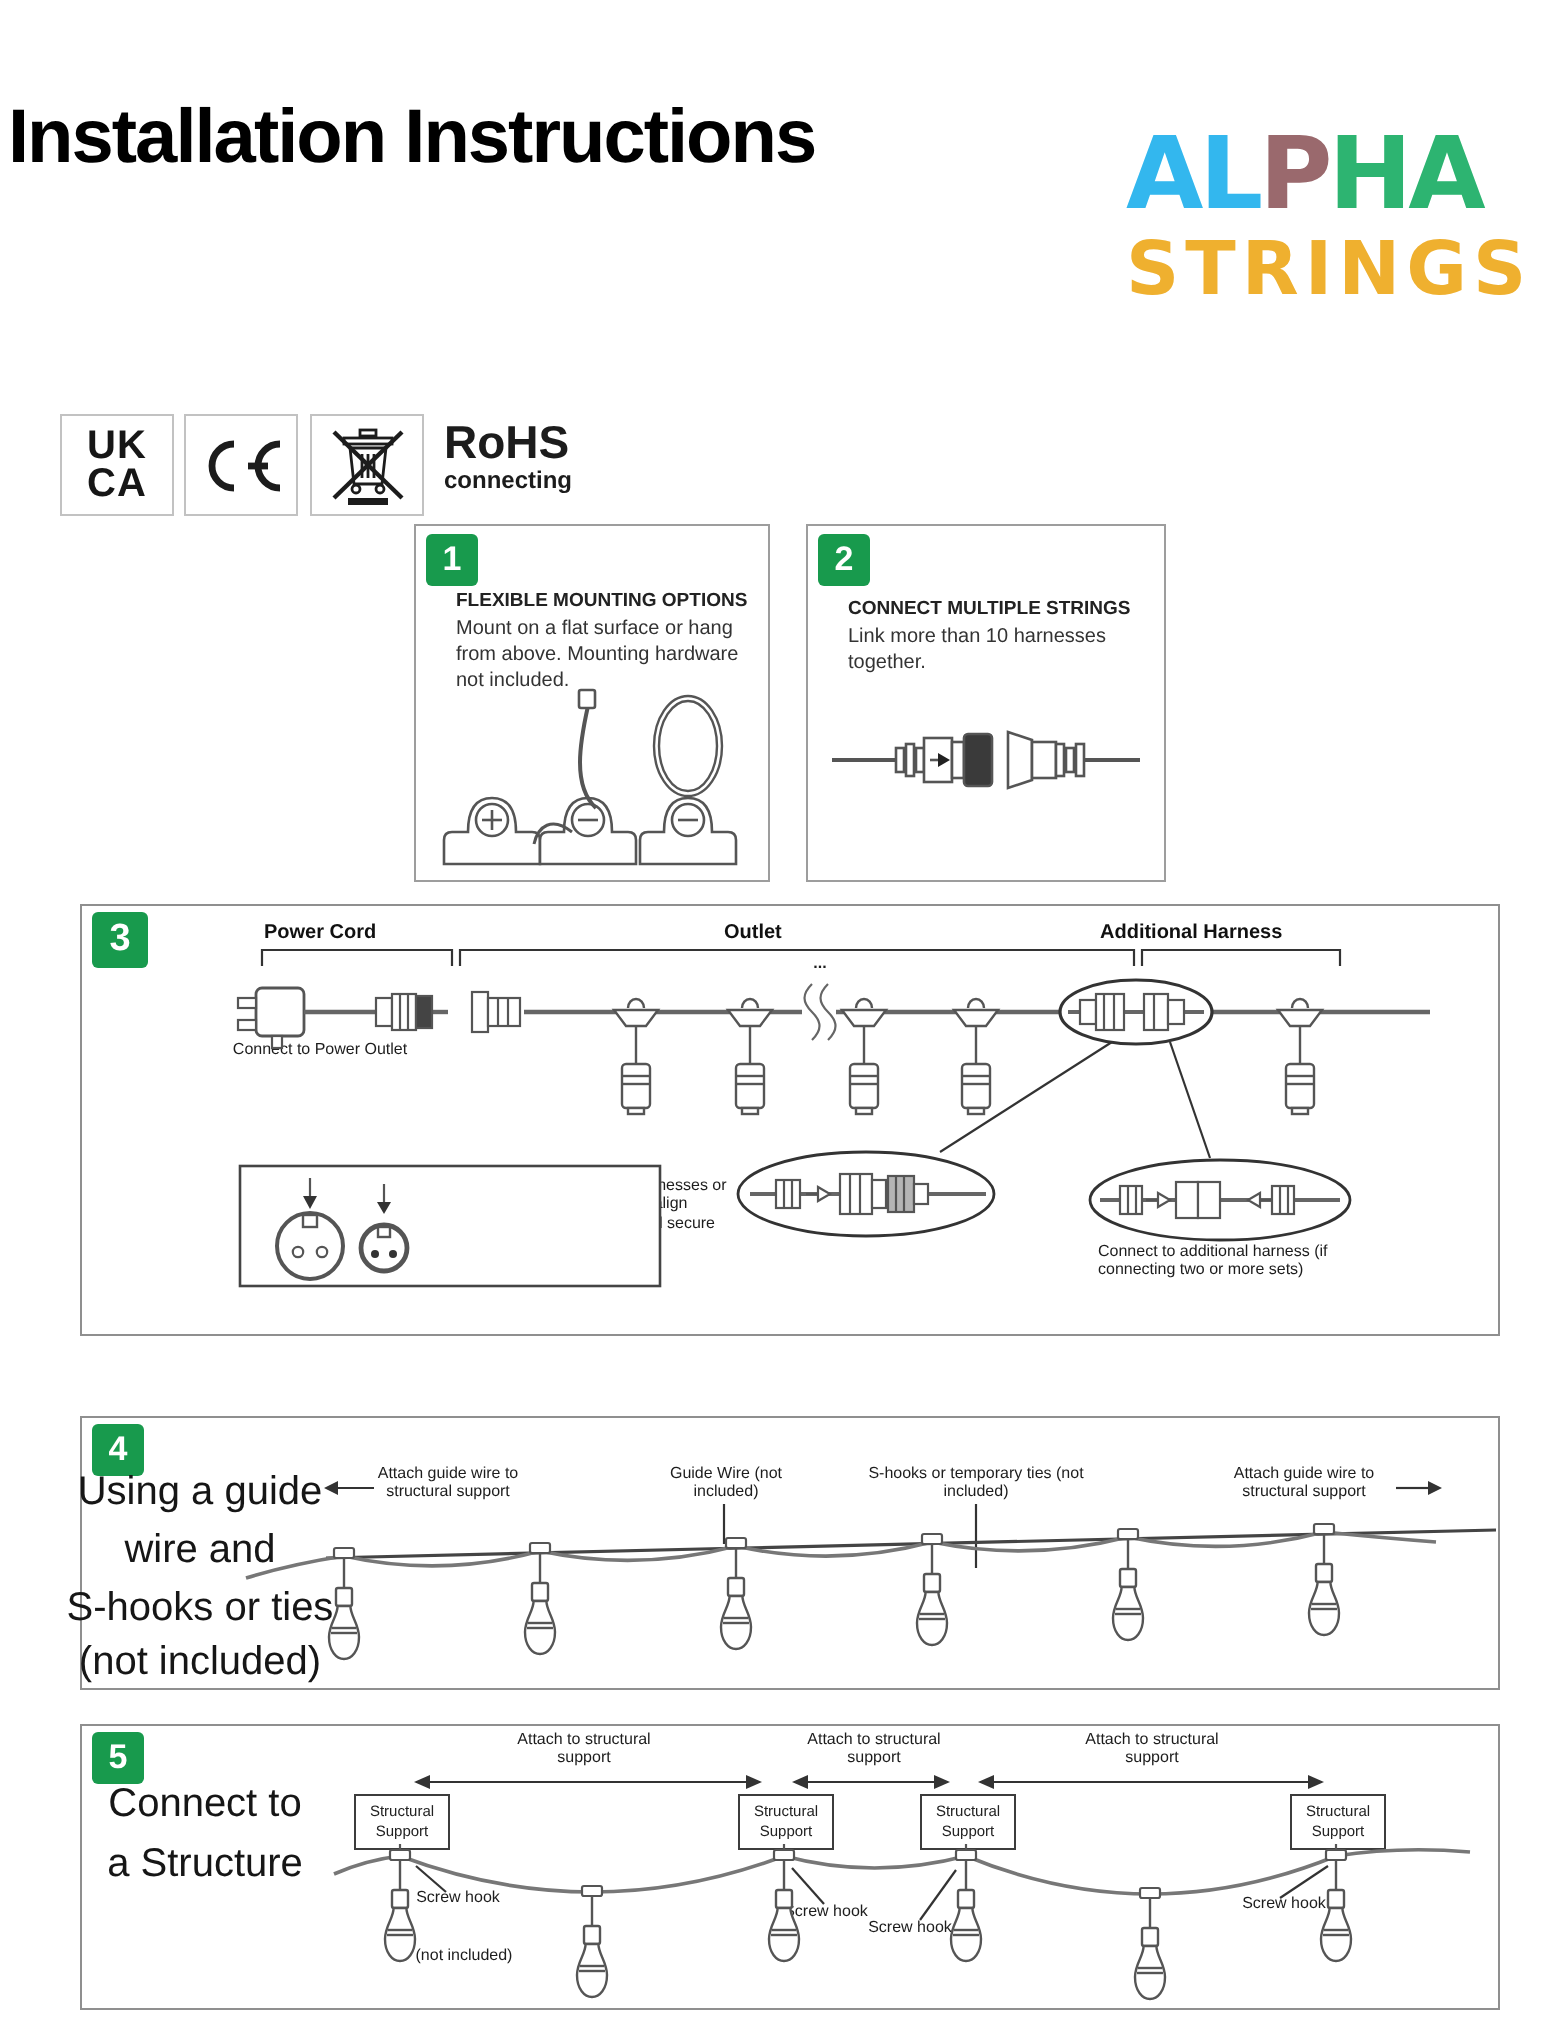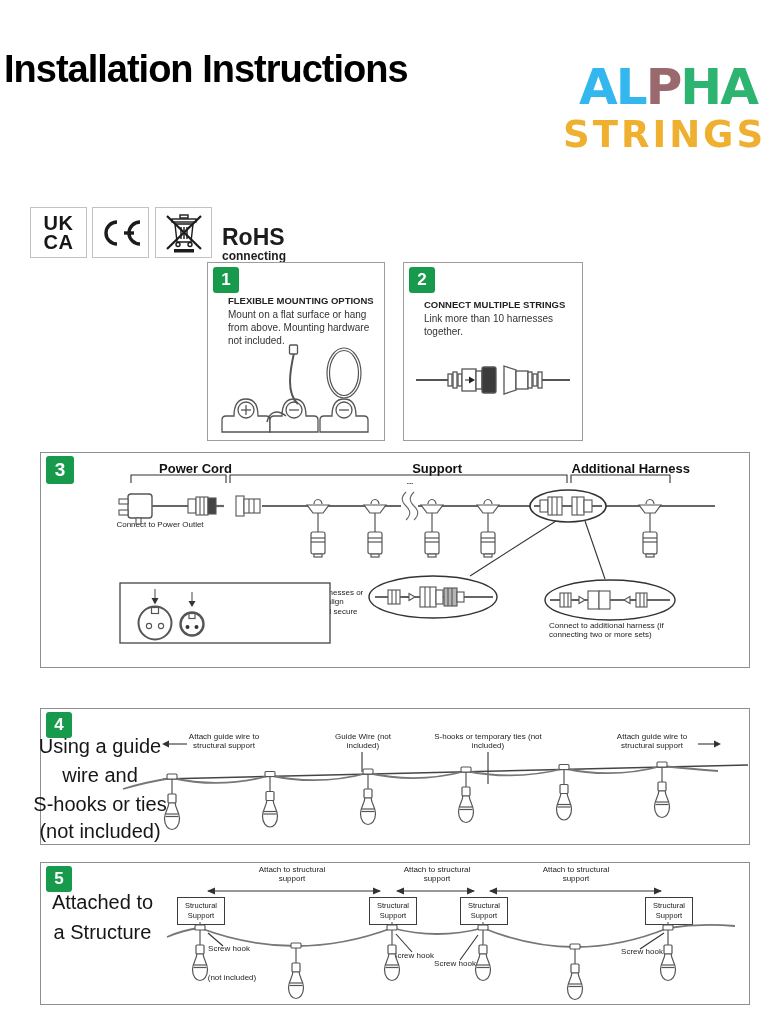--- a/index.html
+++ b/index.html
@@ -5,21 +5,21 @@
   html,body{margin:0;padding:0;background:#fff;}
   #page{position:relative;width:778px;height:1018px;background:#fff;overflow:hidden;
         font-family:"Liberation Sans",sans-serif;color:#111;}
   .abs{position:absolute;}
   .box{position:absolute;background:#fff;border:1.5px solid #8f8f8f;box-sizing:border-box;}
   .badge{position:absolute;width:26px;height:26px;border-radius:3px;color:#fff;font-weight:bold;
          font-size:17px;display:flex;align-items:center;justify-content:center;}
   .lbl{position:absolute;font-size:8px;line-height:1.18;text-align:center;color:#1d1d1d;}
   .lbl.lft{text-align:left;}
   .tiny{position:absolute;font-size:6.5px;color:#444;text-align:center;line-height:1;}
-  .sec{position:absolute;font-size:13px;font-weight:bold;text-align:right;color:#111;}
+  .sec{position:absolute;font-size:10px;font-weight:bold;text-align:left;color:#111;}
   .bighead{position:absolute;font-size:20px;color:#161616;text-align:center;line-height:1.1;}
   .support{position:absolute;border:1px solid #3c3c3c;background:#fff;font-size:7.5px;line-height:1.35;
            text-align:center;width:46px;padding:3px 0;color:#222;}
   .panel-title{position:absolute;font-size:9.5px;font-weight:bold;color:#222;}
   .panel-body{position:absolute;font-size:10px;color:#333;line-height:1.3;}
   .cert{position:absolute;border:1px solid #c2c2c2;background:#fff;width:57px;height:51px;
         display:flex;align-items:center;justify-content:center;box-sizing:border-box;}
   .ukca{font-weight:800;font-size:20px;line-height:0.92;letter-spacing:0.5px;color:#161616;text-align:center;}
   svg{position:absolute;overflow:visible;}
 </style>
@@ -45,21 +45,21 @@
         <line x1="-7" y1="32" x2="7" y2="32"></line>
         <line x1="-7" y1="36" x2="7" y2="36"></line>
         <rect x="-4" y="48" width="8" height="3"></rect>
       </g>
     </defs>
   </svg>
 
   <div class="abs" style="left:4px;top:48px;font-size:38px;font-weight:bold;letter-spacing:-1px;color:#000;">Installation Instructions</div>
 
   <div class="abs" style="left:563px;top:62px;width:210px;">
-    <div style="font-family:'DejaVu Sans',sans-serif;font-weight:bold;font-size:50px;letter-spacing:-2px;line-height:1;text-align:center;">
+    <div style="font-family:'DejaVu Sans',sans-serif;font-weight:bold;font-size:50px;letter-spacing:-2px;line-height:1;">
       <span style="color: rgb(51, 183, 238);">A</span><span style="color: rgb(51, 183, 238);">L</span><span style="color: rgb(154, 105, 109);">P</span><span style="color: rgb(45, 180, 113);">H</span><span style="color: rgb(45, 180, 113);">A</span>
     </div>
     <div style="font-family: &quot;DejaVu Sans&quot;, sans-serif; font-weight: bold; font-size: 37px; letter-spacing: 3px; line-height: 1; margin-top: 4px; color: rgb(239, 176, 47);">STRINGS</div>
   </div>
 
   <div class="cert" style="left:30px;top:207px;">
     <div class="ukca">
       <div>UK</div>
       <div>CA</div>
     </div>
@@ -83,21 +83,21 @@
         <line x1="20" y1="16" x2="20" y2="28"></line>
         <line x1="23" y1="16" x2="23" y2="28"></line>
         <circle cx="14" cy="33.5" r="2"></circle>
         <circle cx="26" cy="33.5" r="2"></circle>
         <line x1="3" y1="5" x2="37" y2="38" stroke-width="2.2"></line>
         <line x1="37" y1="5" x2="3" y2="38" stroke-width="2.2"></line>
       </g>
       <rect x="10" y="38" width="20" height="3.5" fill="#1c1c1c"></rect>
     </svg>
   </div>
-  <div class="abs" style="left:222px;top:226px;">
+  <div class="abs" style="left:222px;top:210px;">
     <div style="font-size:23px;font-weight:bold;color:#1c1c1c;line-height:1;">RoHS</div>
     <div style="font-size:12px;font-weight:bold;color:#1c1c1c;">connecting</div>
   </div>
 
   <div class="box" style="left:207px;top:262px;width:178px;height:179px;border-width:1.2px;border-color:#9d9d9d;">
     <div class="badge" style="left: 5px; top: 4px; background-color: rgb(24, 154, 77);">1</div>
     <div class="panel-title" style="left:20px;top:32px;width:152px;">FLEXIBLE MOUNTING OPTIONS</div>
     <div class="panel-body" style="left:20px;top:45px;width:154px;">Mount on a flat surface or hang from above. Mounting hardware not included.</div>
     <svg style="left:8px;top:66px;" width="162" height="108" viewBox="0 0 162 108">
       <g fill="#fff" stroke="#555" stroke-width="1.3">
@@ -144,21 +144,21 @@
         <rect x="126" y="37" width="4" height="16"></rect>
         <line x1="130" y1="45" x2="158" y2="45" stroke-width="2"></line>
       </g>
     </svg>
   </div>
 
   <div class="box" style="left:40px;top:452px;width:710px;height:216px;">
     <div class="badge" style="left: 5px; top: 3px; width: 28px; height: 28px; font-size: 19px; background-color: rgb(24, 154, 77);">3</div>
   </div>
   <div class="sec" style="left:132px;top:461px;width:100px;">Power Cord</div>
-  <div class="sec" style="left:362px;top:461px;width:100px;">Support</div>
+  <div class="sec" style="left:362px;top:461px;width:100px;">Outlet</div>
   <div class="sec" style="left:550px;top:461px;width:140px;">Additional Harness</div>
   <div class="lbl" style="left:113px;top:520px;width:94px;">Connect to Power Outlet</div>
   <div class="lbl" style="left:392px;top:477px;width:36px;font-weight:bold;">...</div>
   <div class="lbl lft" style="left:253px;top:588px;width:116px;">When connecting harnesses or capping connectors, align groove with notch and secure tightly.</div>
   <div class="tiny" style="left:398px;top:581px;width:38px;">female</div>
   <div class="tiny" style="left:441px;top:581px;width:26px;">cap</div>
   <div class="tiny" style="left:567px;top:610px;width:36px;">female</div>
   <div class="tiny" style="left:622px;top:610px;width:30px;">male</div>
   <div class="lbl lft" style="left:549px;top:621px;width:136px;">Connect to additional harness (if connecting two or more sets)</div>
 
@@ -306,21 +306,21 @@
       <use href="#bulb" transform="translate(328,66)"></use>
       <use href="#bulb" transform="translate(426,64)"></use>
       <use href="#bulb" transform="translate(524,61.5)"></use>
       <use href="#bulb" transform="translate(622,59)"></use>
     </g>
   </svg>
 
   <div class="box" style="left:40px;top:862px;width:710px;height:143px;">
     <div class="badge" style="left: 5px; top: 3px; background-color: rgb(24, 154, 77);">5</div>
   </div>
-  <div class="bighead" style="left:30px;top:891px;width:145px;">Attached to</div>
+  <div class="bighead" style="left:30px;top:891px;width:145px;">Connect to</div>
   <div class="bighead" style="left:30px;top:921px;width:145px;">a Structure</div>
   <div class="lbl" style="left:246px;top:865px;width:92px;">Attach to structural support</div>
   <div class="lbl" style="left:391px;top:865px;width:92px;">Attach to structural support</div>
   <div class="lbl" style="left:530px;top:865px;width:92px;">Attach to structural support</div>
   <div class="support" style="left:177px;top:897px;">Structural Support</div>
   <div class="support" style="left:369px;top:897px;">Structural Support</div>
   <div class="support" style="left:460px;top:897px;">Structural Support</div>
   <div class="support" style="left:645px;top:897px;">Structural Support</div>
   <div class="lbl" style="left:204px;top:944px;width:50px;">Screw hook</div>
   <div class="lbl" style="left:193px;top:973px;width:78px;">(not included)</div>

